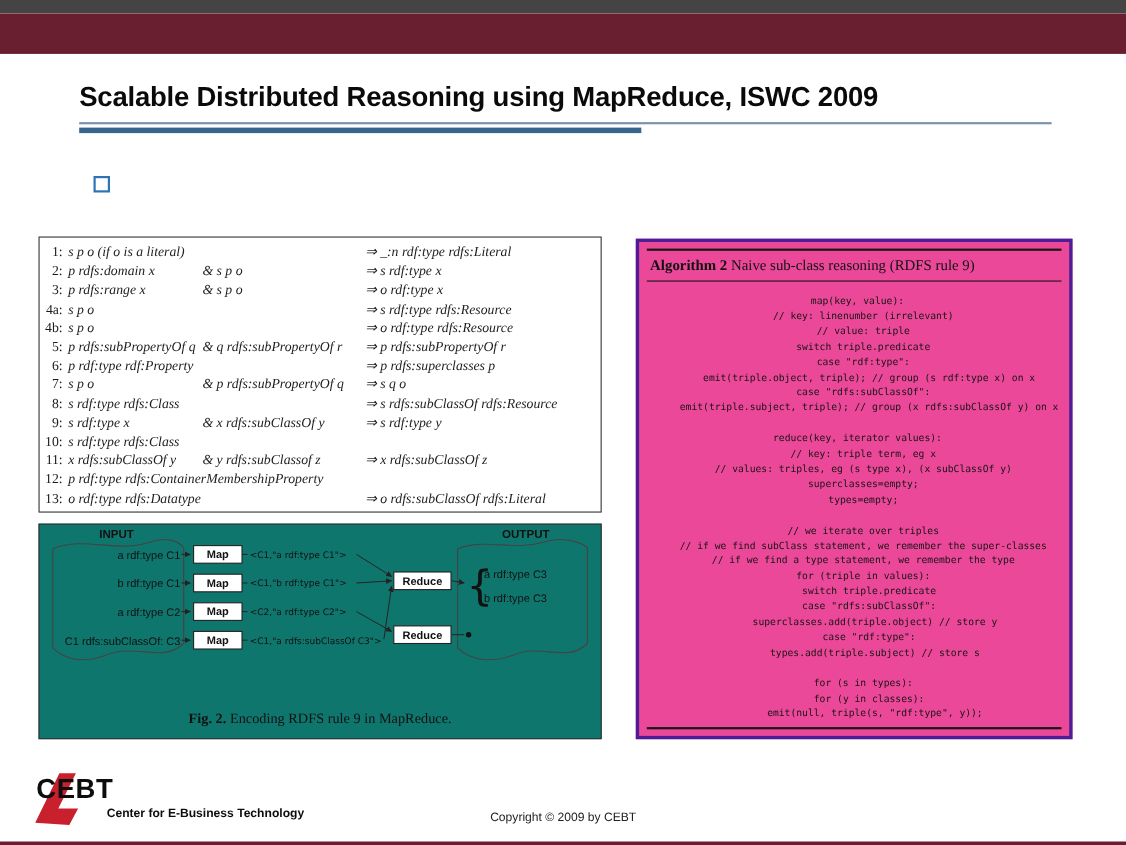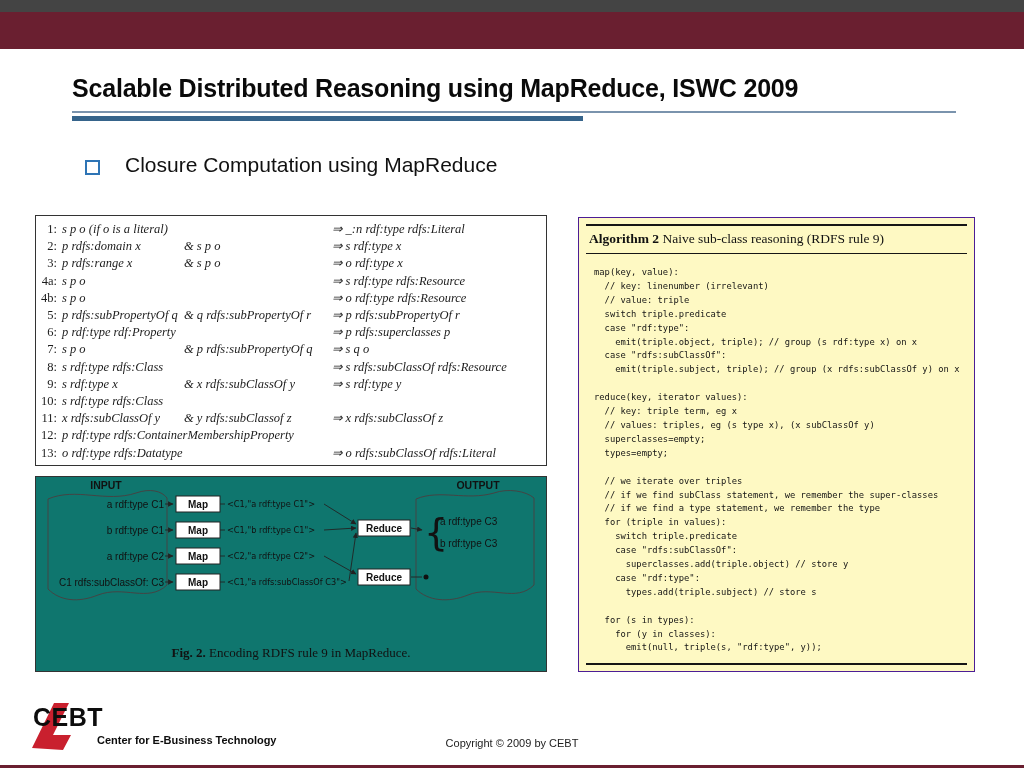--- a/index.html
+++ b/index.html
@@ -26,29 +26,29 @@
   .r-c   { flex:1; font-style:italic; }
 
   
   .figure-panel { position:absolute; left:35px; top:464px; width:512px; height:196px; border:1px solid #333; background:#0f766e; }
   .figure-panel svg { display:block; }
   .fig-caption { position:absolute; left:0; right:0; top:168px; text-align:center;
                  font-family:"Liberation Serif", serif; font-size:13px; color:#111; }
   .fig-caption .cap-bold { font-weight:bold; }
 
   
-  .algo-panel { position:absolute; left:578px; top:205px; width:397px; height:455px; border:1px solid #4c1d95; background:#fef9c3; }
+  .algo-panel { position:absolute; left:578px; top:205px; width:397px; height:455px; border:3px solid #4c1d95; background:#ec4899; }
   .algo-inner { position:absolute; left:7px; right:7px; top:6px; bottom:6px;
                 border-top:2px solid #161616; border-bottom:2px solid #161616;
                 display:flex; flex-direction:column; }
   .algo-header { font-family:"Liberation Serif", serif; font-size:13.5px; color:#111;
                  padding:5px 3px 6px 3px; border-bottom:1px solid #161616; }
   .algo-header .hdr-bold { font-weight:bold; }
   .algo-code { flex:1; white-space:pre; font-family:"DejaVu Sans Mono", monospace;
-               font-size:8.8px; line-height:13.9px; color:#141414; padding:12px 2px 0 8px; overflow:hidden; }
+               font-size:8.8px; line-height:13.9px; color:#141414; padding:12px 2px 0 8px; overflow:hidden;text-align:center; }
 
   
   .logo-wrap { position:absolute; left:26px; top:682px; width:95px; height:60px; }
   .logo-wrap svg { position:absolute; left:0; top:0; }
   .logo-text { position:absolute; left:7px; top:9px; font-size:25px; font-weight:bold; color:#0d0d0d; letter-spacing:0.5px; }
   .footer-org { position:absolute; left:97px; top:722px; font-size:11px; font-weight:bold; color:#0d0d0d; }
   .footer-copy { position:absolute; left:512px; top:725px; transform:translateX(-50%); font-size:11px; color:#222; }
 
   
   .f-label { font-family:"Liberation Sans", sans-serif; font-weight:bold; font-size:10.5px; fill:#111; }
@@ -63,21 +63,20 @@
 <div class="page">
 
   <div class="band-top"></div>
   <div class="band-bottom"></div>
 
   <div class="slide-title">Scalable Distributed Reasoning using MapReduce, ISWC 2009</div>
   <div class="rule-thin"></div>
   <div class="rule-thick"></div>
 
   <div class="bullet-square"></div>
-  <div class="bullet-text">Closure Computation using MapReduce</div>
 
   <div class="rules-panel">
     <div>
         <div class="rule-row">
           <span class="r-num">1:</span>
           <span class="r-a">s p o (if o is a literal)</span>
           <span class="r-b"></span>
           <span class="r-c">⇒ _:n rdf:type rdfs:Literal</span>
         </div>
         <div class="rule-row">

